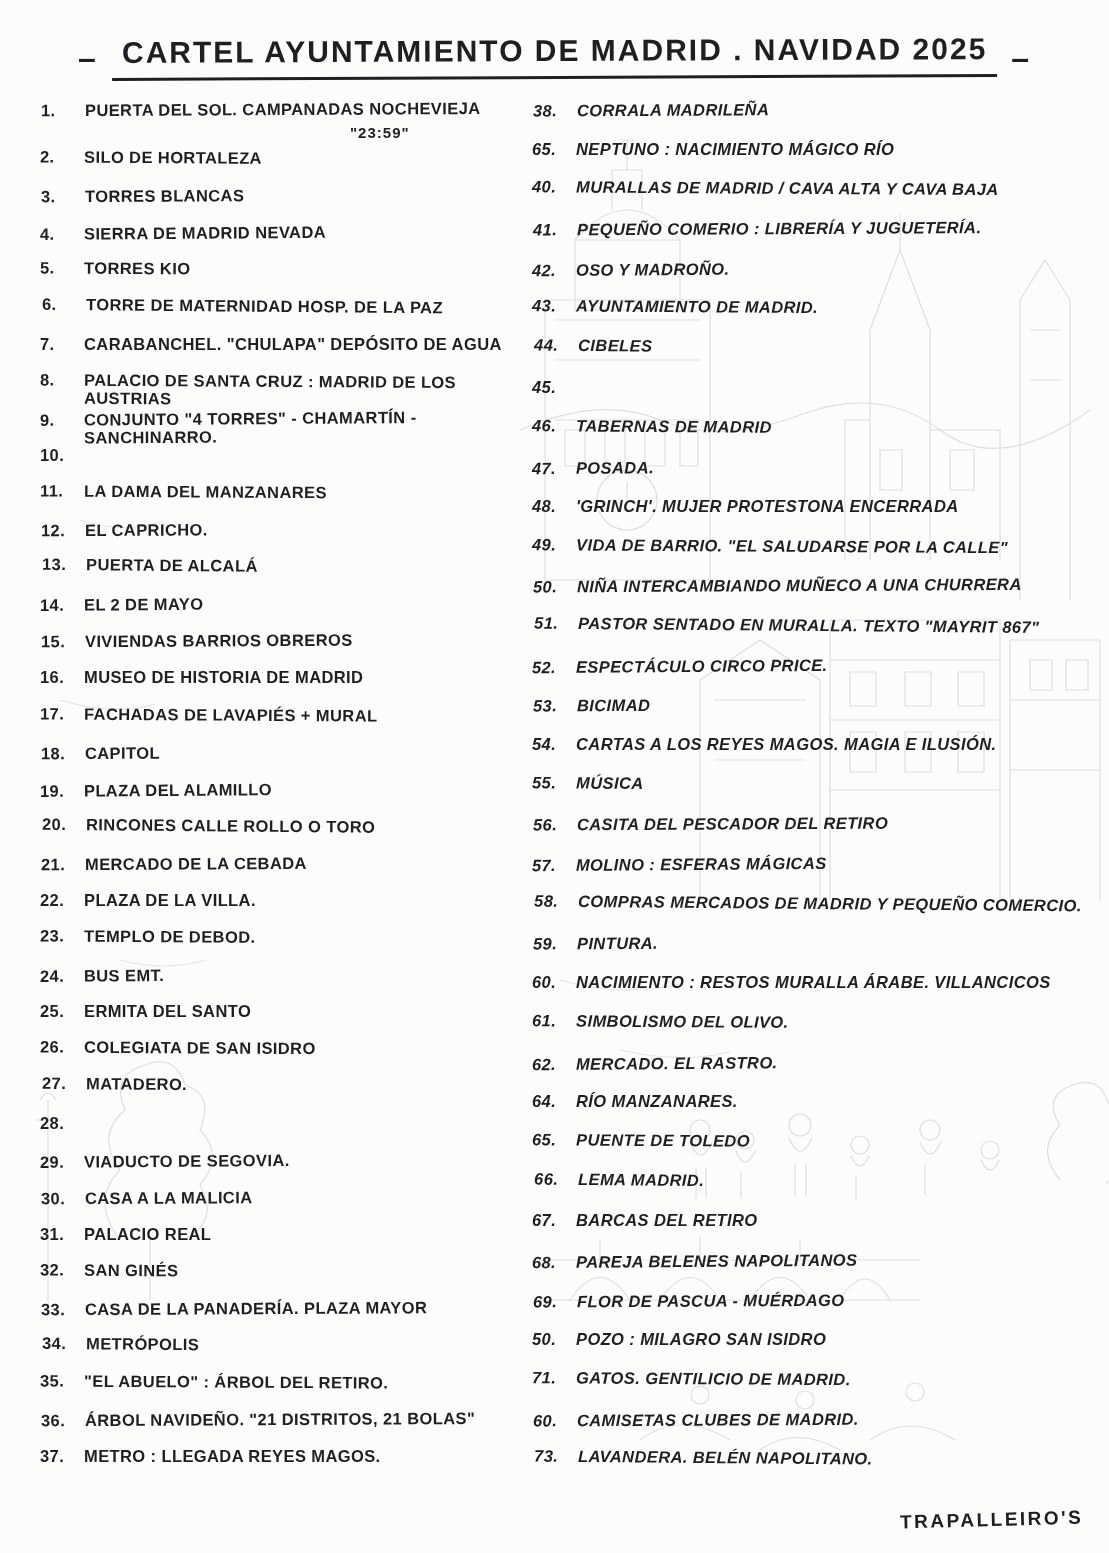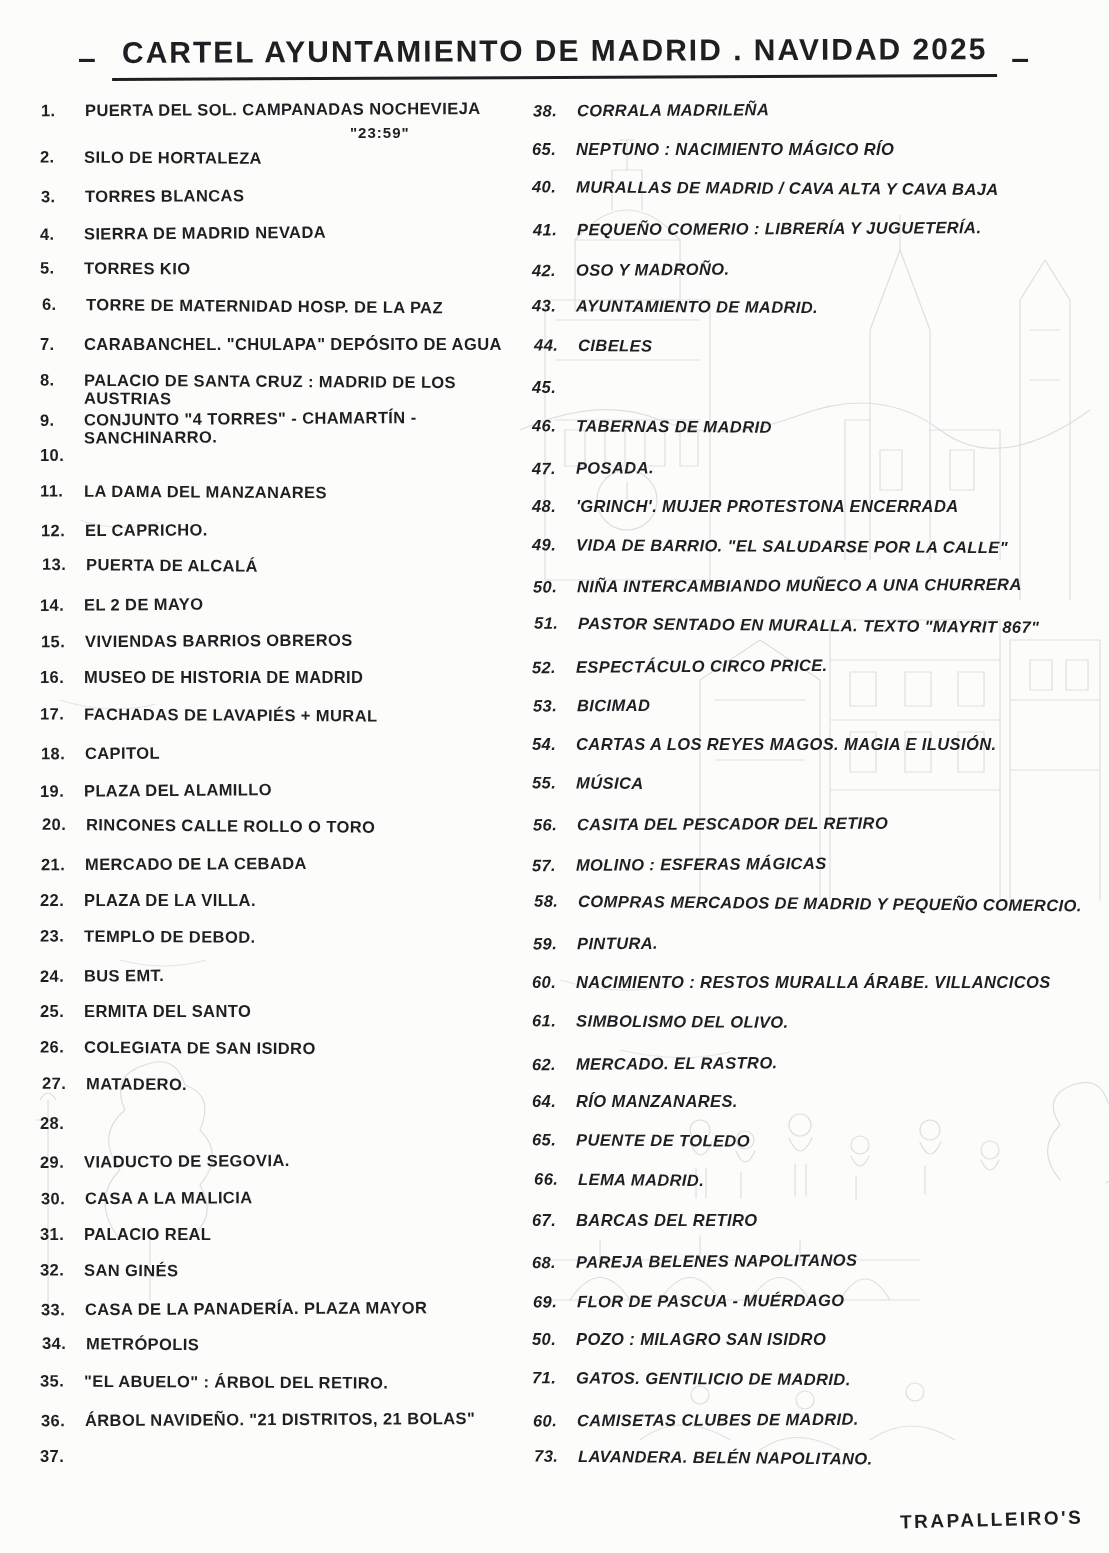--- a/index.html
+++ b/index.html
@@ -297,20 +297,21 @@
         <div class="item">
     <span class="num">35.</span>
     <span class="txt">"EL ABUELO" : ÁRBOL DEL RETIRO.</span>
   </div>
         <div class="item">
     <span class="num">36.</span>
     <span class="txt">ÁRBOL NAVIDEÑO. "21 DISTRITOS, 21 BOLAS"</span>
   </div>
         <div class="item">
     <span class="num">37.</span>
+    <span class="txt">METRO :  LLEGADA REYES MAGOS.</span>
   </div>
       </div>
     <div class="col col-right" id="col-right">
         <div class="item">
     <span class="num">38.</span>
     <span class="txt">CORRALA MADRILEÑA</span>
   </div>
         <div class="item">
     <span class="num">65.</span>
     <span class="txt">NEPTUNO : NACIMIENTO MÁGICO RÍO</span>

